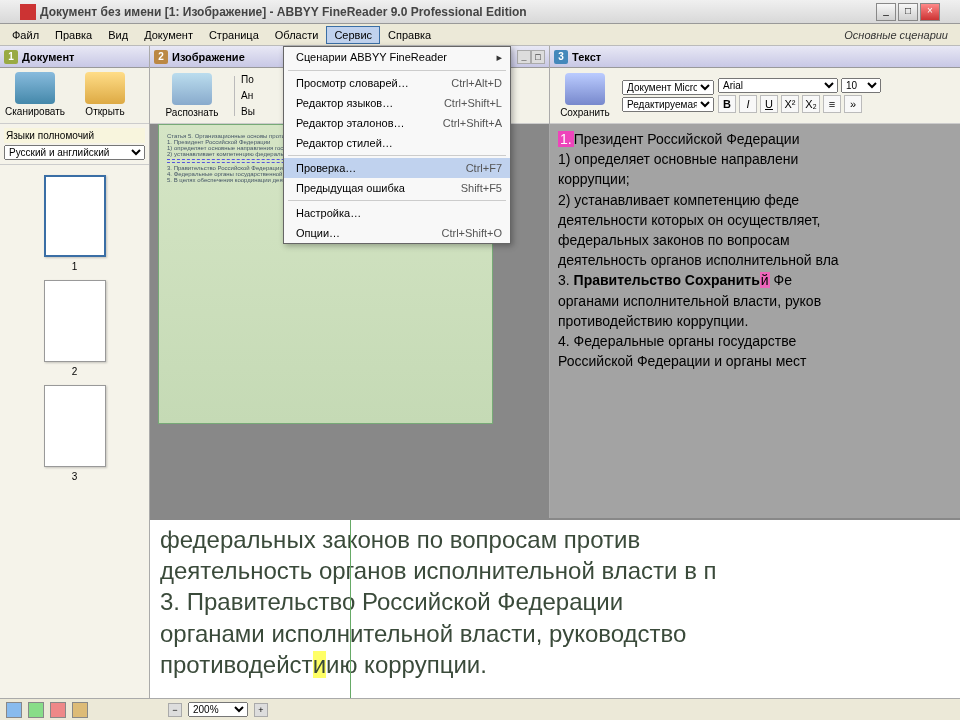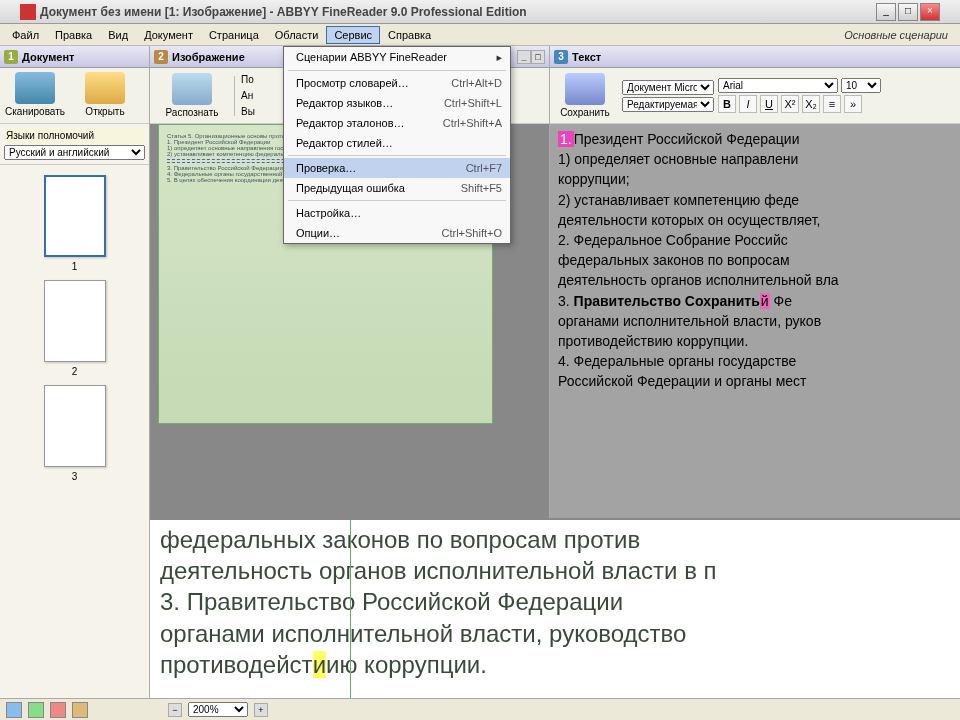--- a/index.html
+++ b/index.html
@@ -248,21 +248,20 @@
           <div class="fb">»</div>
         </div>
       </div>
     </div>
     <div class="textarea" id="rtext">
         <div class="p"><span class="hi">1.</span>Президент Российской Федерации</div>
         <div class="p">    1) определяет основные направлени</div>
         <div class="p">коррупции;</div>
         <div class="p">    2) устанавливает компетенцию феде</div>
         <div class="p">деятельности которых он осуществляет,</div>
-        <div class="p">    2. Федеральное Собрание Российс</div>
         <div class="p">федеральных   законов   по   вопросам</div>
         <div class="p">деятельность органов исполнительной вла</div>
         <div class="p">    3. <b>Правительство   Сохранить</b><span class="hi2">й</span>   Фе</div>
         <div class="p">органами   исполнительной   власти,  руков</div>
         <div class="p">противодействию коррупции.</div>
         <div class="p">    4. Федеральные органы государстве</div>
         <div class="p">Российской  Федерации  и  органы  мест</div>
       </div>
     <div class="zoombar2">
       <span class="sb">⊞</span>

